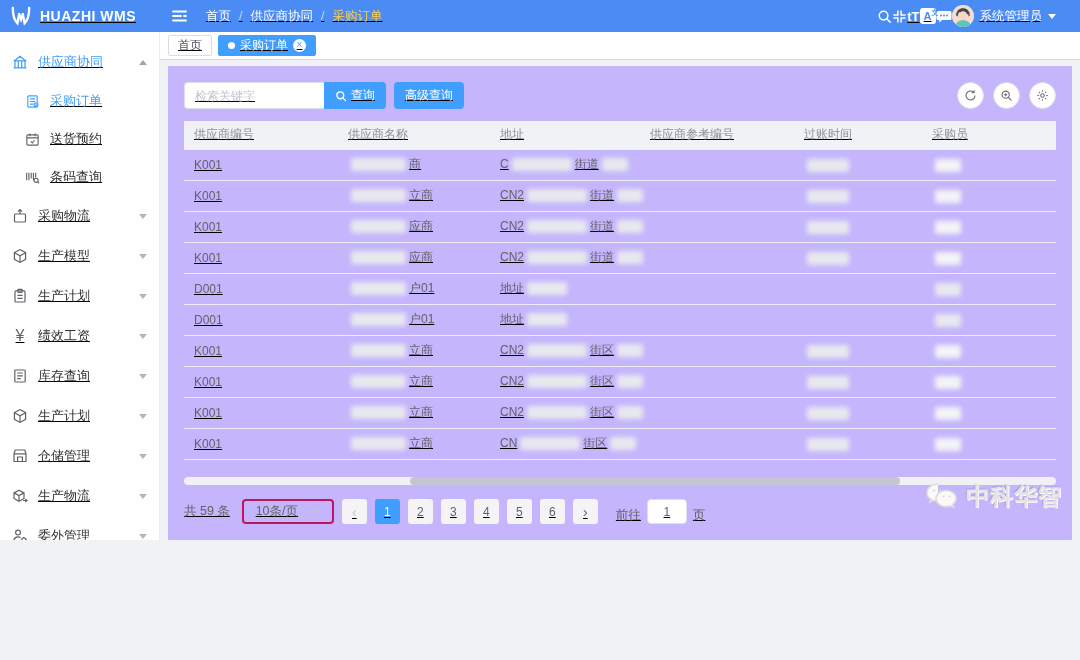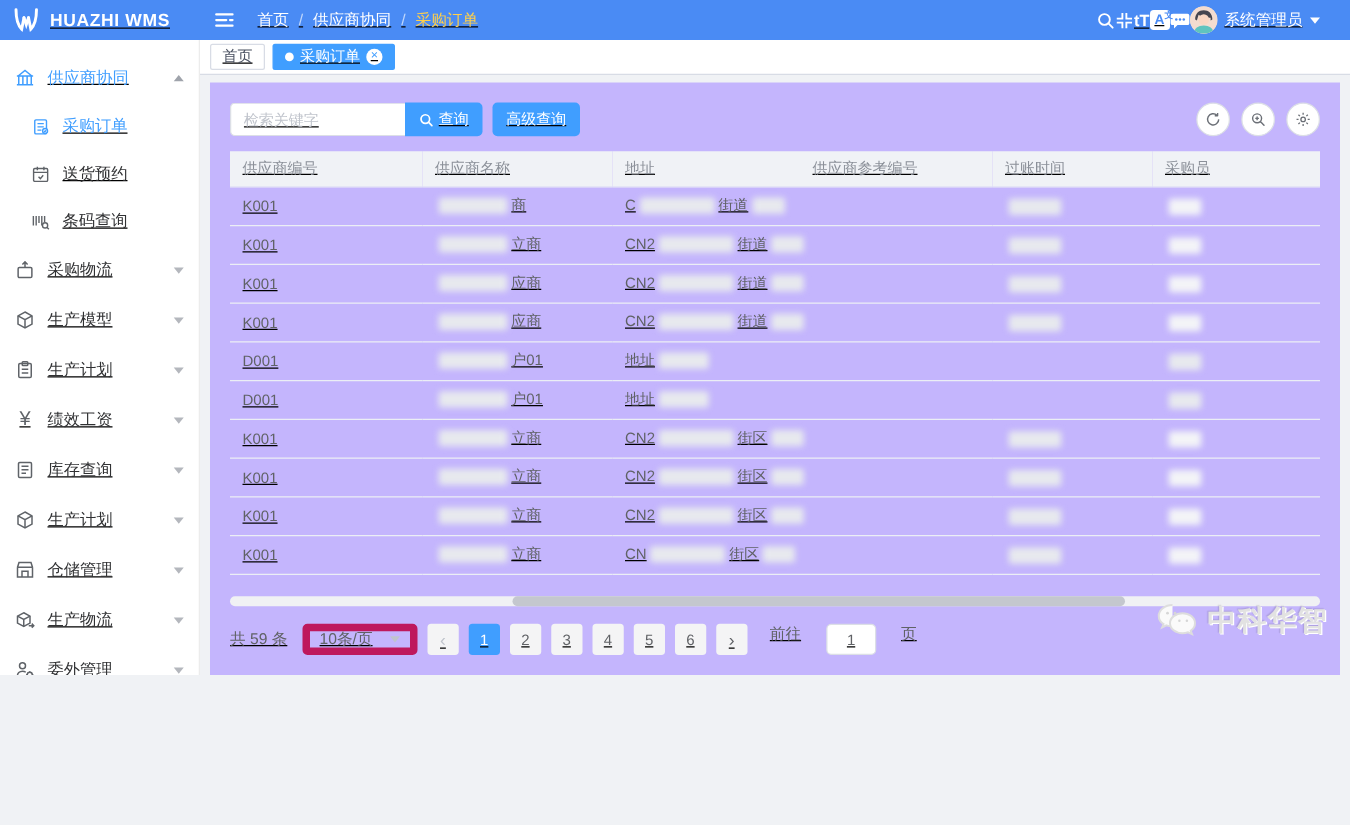--- a/index.html
+++ b/index.html
@@ -89,28 +89,28 @@
   .spacer { flex:1; }
 
   
   .hscroll { height:8px; background:#f0f1f4; border-radius:4px; flex:none; margin-bottom:14px; position:relative; }
   .hthumb { position:absolute; left:226px; width:490px; top:0; height:8px; border-radius:4px;
     background:#c4c7ce; cursor:grab; }
 
   
   .pager { display:flex; align-items:center; font-size:12.5px; color:#606266; flex:none; gap:8px; }
   .pg-total { margin-right:4px; }
-  .pg-size { width:92px; height:25px; border:6px solid #be185d; border-radius:4px; display:flex;
+  .pg-size { width:92px; height:25px; border:2px solid #be185d; border-radius:4px; display:flex;
     align-items:center; justify-content:center; gap:14px; color:#606266; cursor:pointer; }
   .pg-size .chev { border-top-color:#c0c4cc; }
   .pg-btn { min-width:25px; height:25px; background:#f4f4f5; border-radius:3px; display:flex;
     align-items:center; justify-content:center; font-size:12px; color:#606266; cursor:pointer; padding:0 6px; }
   .pg-btn.arrow { color:#c0c4cc; font-size:14px; }
   .pg-btn.on { background:#409eff; color:#fff; }
-  .pg-goto { display:flex; align-items:flex-start; gap:20px; margin-left:10px; }
+  .pg-goto { display:flex; align-items:flex-end; gap:6px; margin-left:10px; }
   .goto-input { width:40px; height:25px; border:1px solid #dcdfe6; border-radius:4px;
     text-align:center; font-size:12px; color:#606266; outline:none; }
 
   
   .watermark { position:absolute; right:18px; bottom:28px; display:flex; gap:6px;
     pointer-events:none; color:#dedede; }
   .wm-text { font-size:23px; font-weight:bold; color:#e2e2e2;
     text-shadow:1px 1px 0 #fff, -1px -1px 1px rgba(0,0,0,.12); letter-spacing:1px; }
 </style>
 </head>

